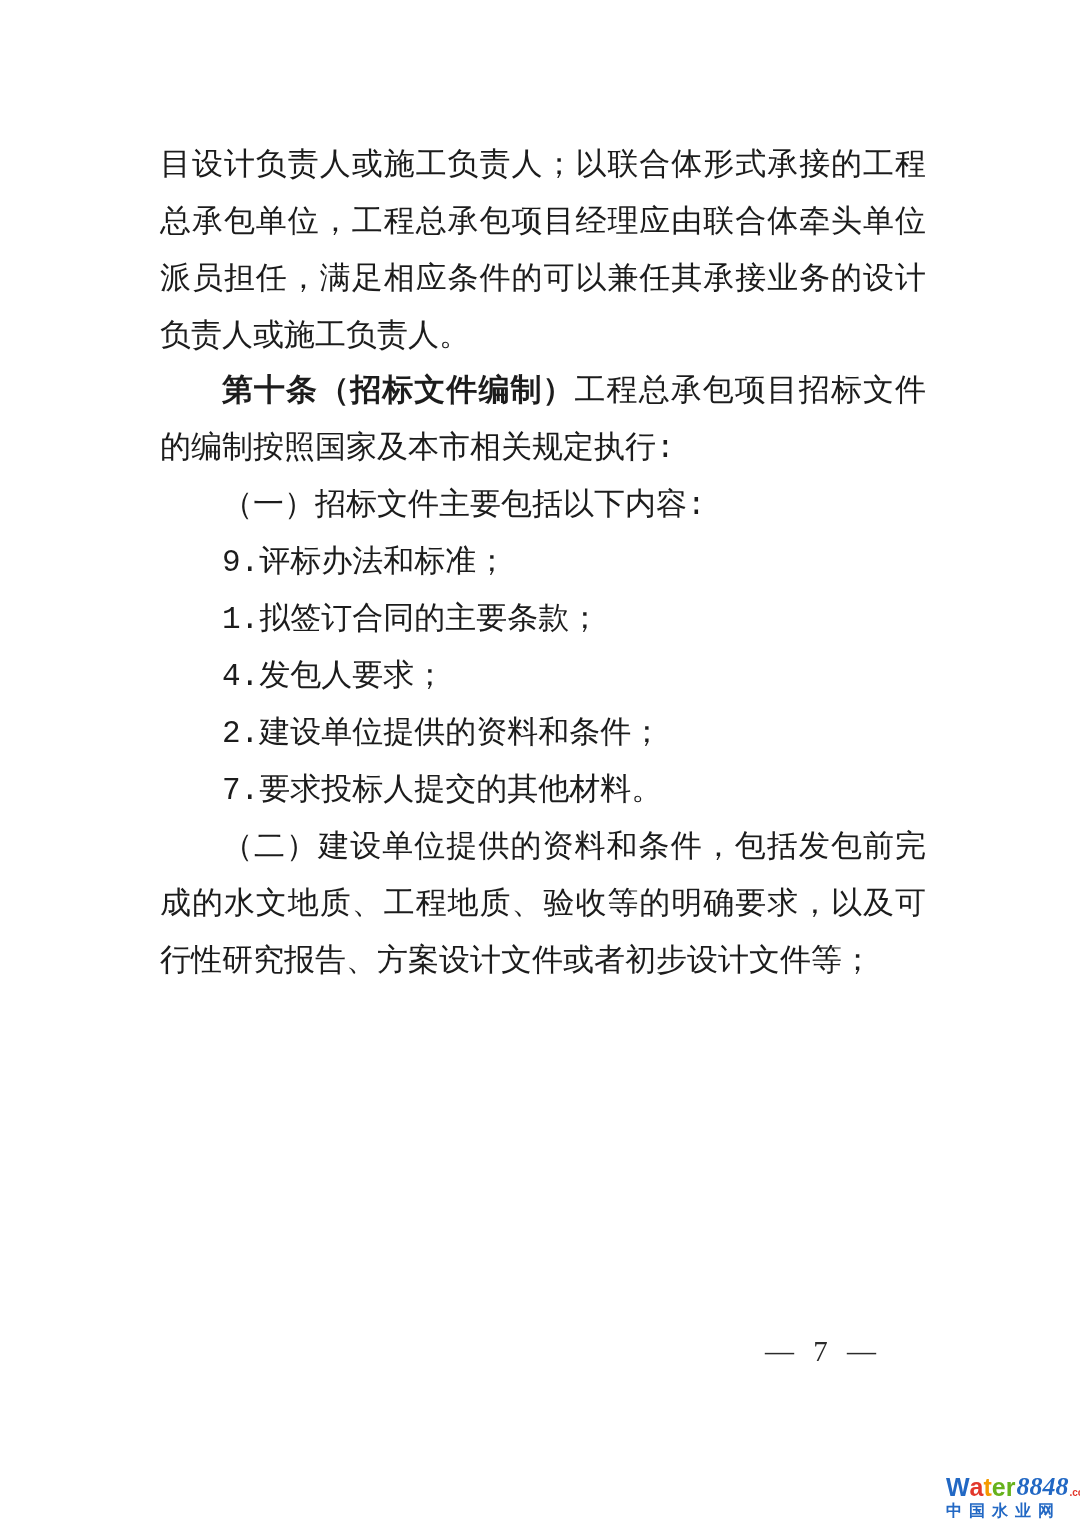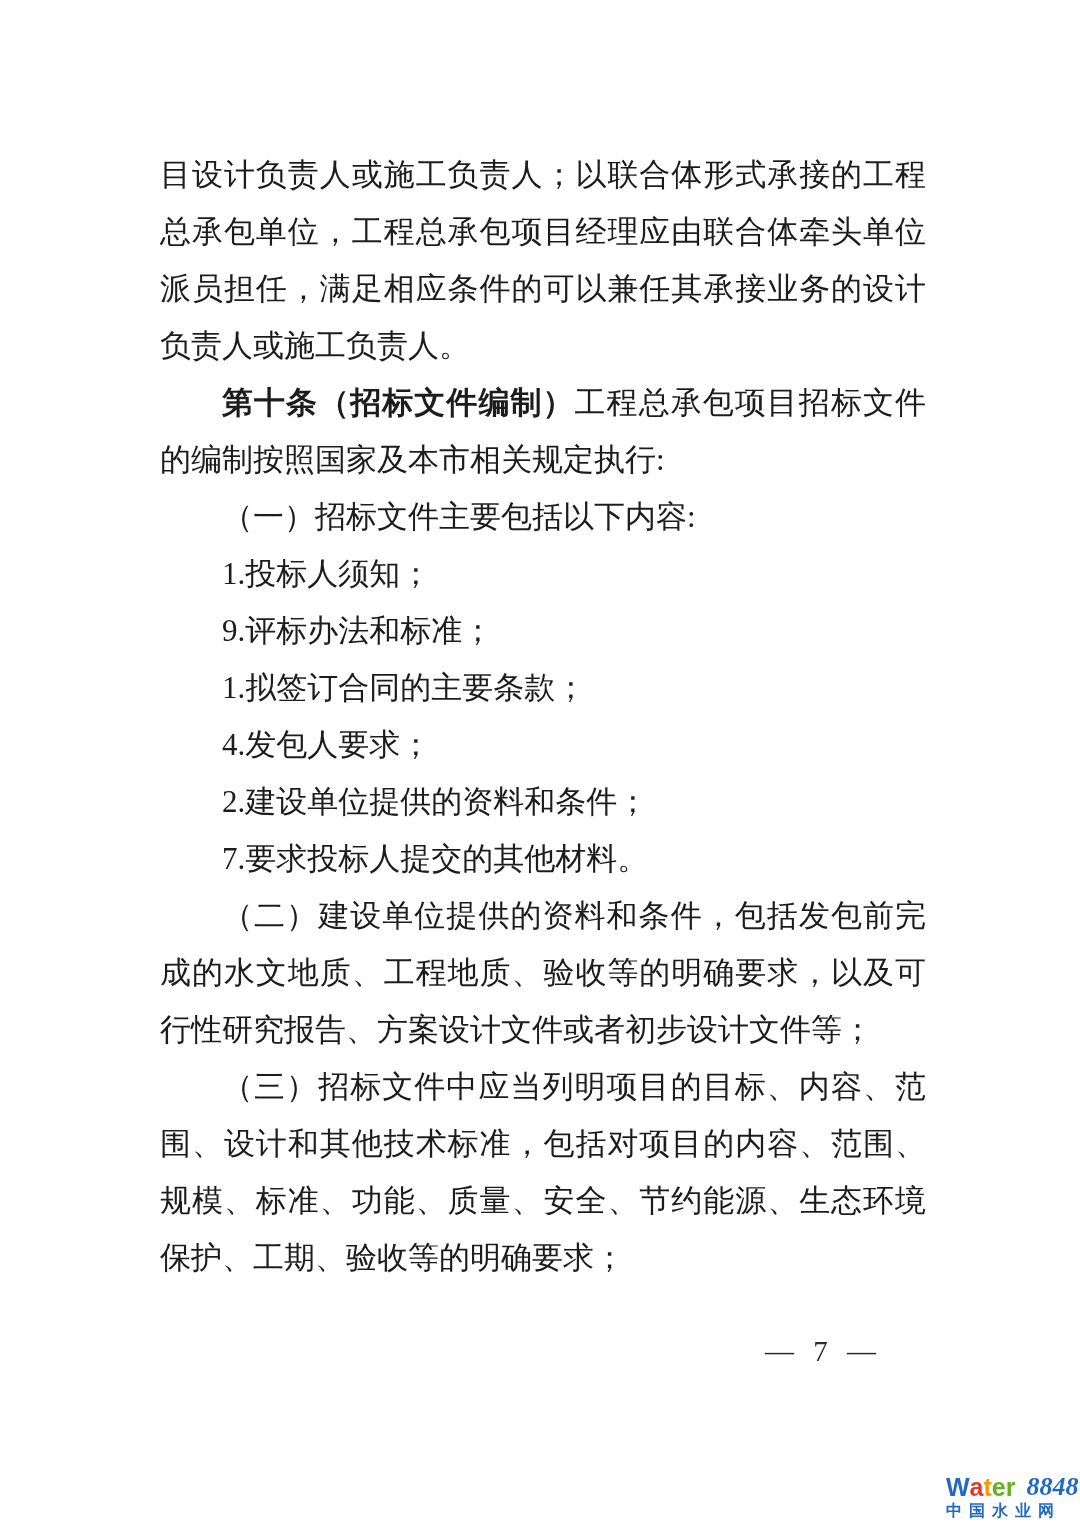--- a/index.html
+++ b/index.html
@@ -11,34 +11,35 @@
     position: relative;
     width: 1080px;
     height: 1527px;
     background: #ffffff;
     overflow: hidden;
     font-family: "Liberation Serif", "DejaVu Serif", serif;
   }
   .content {
     position: absolute;
     left: 160px;
-    top: 146px;
+    top: 135px;
     width: 766px;
     color: #1c1c1c;
     font-size: 31px;
     line-height: 57px;
     text-align: justify;
     text-justify: inter-character;
   }
   .content p {
     margin: 0;
     padding: 0;
   }
   .indent {
     text-indent: 2em;
+    font-family: Liberation Mono, monospace;
   }
   .article-lead {
     font-weight: bold;
   }
   .page-number {
     position: absolute;
     top: 1335px;
     right: 198px;
     color: #2b2b2b;
     font-size: 29px;
@@ -65,21 +66,21 @@
   .wm-blue   { color: #2268c4; }
   .wm-red    { color: #e2372b; }
   .wm-orange { color: #f59a00; }
   .wm-green  { color: #66b21c; }
   .wm-number {
     font-family: "Liberation Serif", "DejaVu Serif", serif;
     font-style: italic;
     font-weight: bold;
     font-size: 26px;
     color: #2268c4;
-    margin-left: 11px;
+    margin-left: 1px;
   }
   .wm-tld {
     font-size: 10px;
     font-weight: bold;
     color: #e2372b;
     margin-left: 1px;
     padding-bottom: 2px;
   }
   .wm-line2 {
     margin-top: 3px;
@@ -94,30 +95,28 @@
 
 <div class="page">
 
   <div class="content">
     <p>目设计负责人或施工负责人；以联合体形式承接的工程总承包单位，工程总承包项目经理应由联合体牵头单位派员担任，满足相应条件的可以兼任其承接业务的设计负责人或施工负责人。</p>
 
     <p class="indent"><span class="article-lead">第十条（招标文件编制）</span><span>工程总承包项目招标文件的编制按照国家及本市相关规定执行:</span></p>
 
     <p class="indent">（一）招标文件主要包括以下内容:</p>
 
-    <p class="indent">1.投标人须知；</p>
     <p class="indent">9.评标办法和标准；</p>
     <p class="indent">1.拟签订合同的主要条款；</p>
     <p class="indent">4.发包人要求；</p>
     <p class="indent">2.建设单位提供的资料和条件；</p>
     <p class="indent">7.要求投标人提交的其他材料。</p>
 
     <p class="indent">（二）建设单位提供的资料和条件，包括发包前完成的水文地质、工程地质、验收等的明确要求，以及可行性研究报告、方案设计文件或者初步设计文件等；</p>
 
-    <p class="indent">（三）招标文件中应当列明项目的目标、内容、范围、设计和其他技术标准，包括对项目的内容、范围、规模、标准、功能、质量、安全、节约能源、生态环境保护、工期、验收等的明确要求；</p>
   </div>
 
   <div class="page-number">— 7 —</div>
 
   <div class="watermark">
     <div class="wm-line1">
       <span class="wm-word wm-blue">W</span>
       <span class="wm-word wm-red">a</span>
       <span class="wm-word wm-orange">t</span>
       <span class="wm-word wm-green">e</span>

